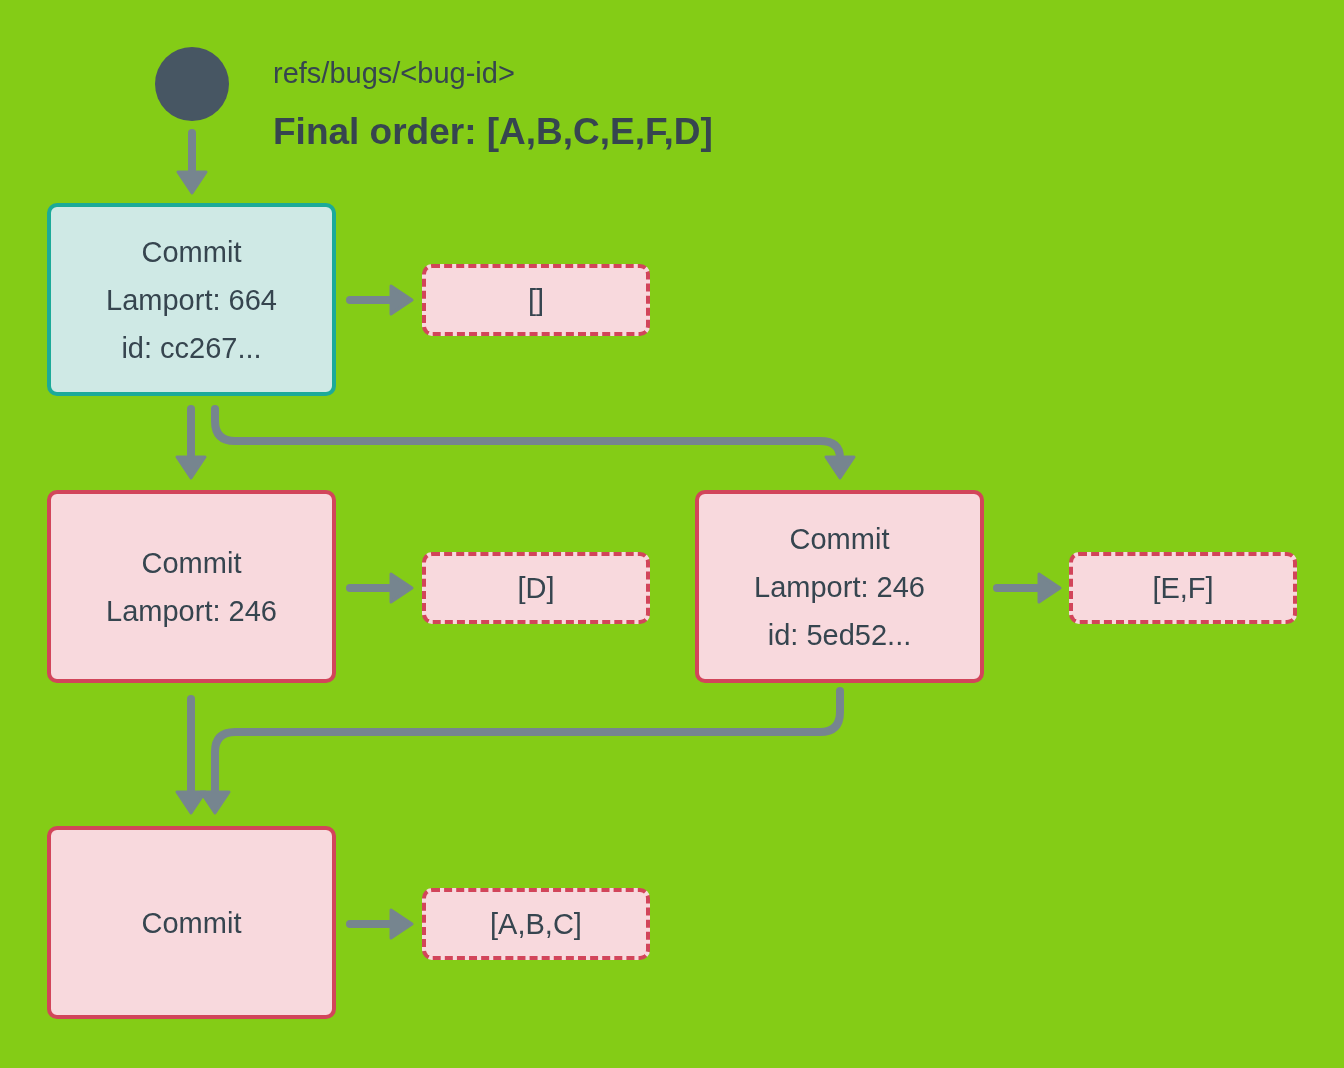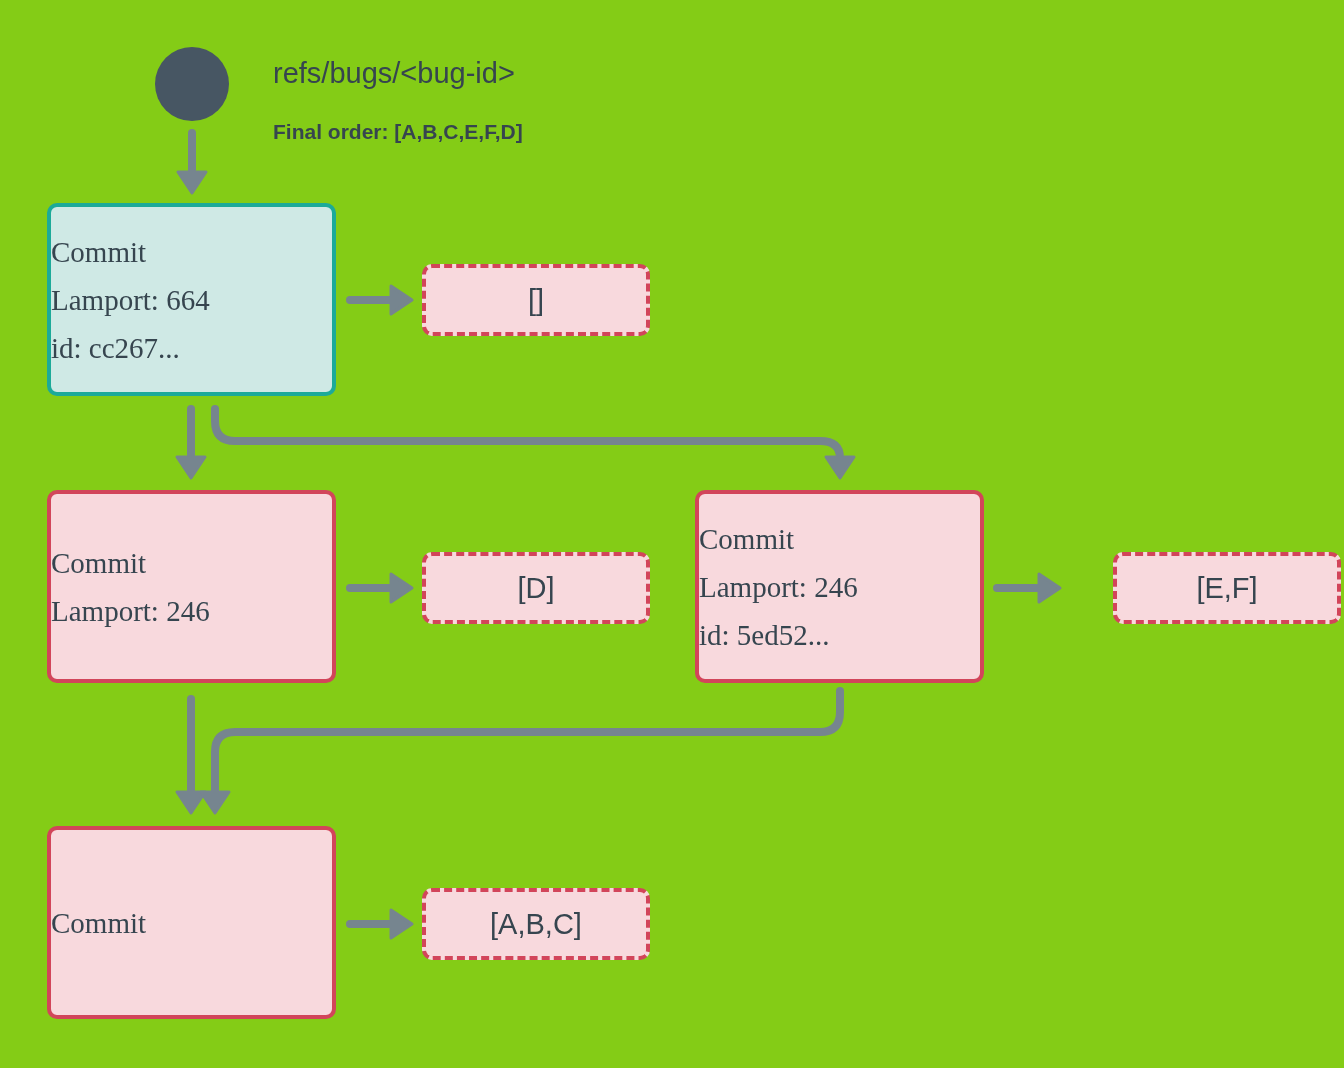--- a/index.html
+++ b/index.html
@@ -37,39 +37,38 @@
     left: 273px;
     top: 57px;
     font-size: 29px;
     line-height: 32px;
     white-space: nowrap;
   }
   .final-order-label {
     position: absolute;
     left: 273px;
     top: 116px;
-    font-size: 21px;
+    font-size: 37px;
     line-height: 32px;
     font-weight: bold;
     white-space: nowrap;
   }
   .commit-node {
     position: absolute;
     box-sizing: border-box;
     width: 289px;
     height: 193px;
     border-radius: 10px;
     display: flex;
     flex-direction: column;
     justify-content: center;
-    align-items: flex-start;
+    align-items: center;
     text-align: center;
     font-size: 29px;
     line-height: 48px;
-    font-family: Liberation Serif, serif;
   }
   .commit-node.teal {
     background: #cfe9e5;
     border: 4px solid #1caa99;
   }
   .commit-node.pink {
     background: #f8d9dd;
     border: 4px solid #d2455a;
   }
   .ops-box {
@@ -85,21 +84,21 @@
     align-items: center;
     font-size: 29px;
   }
   
   #node-root  { left: 47px;  top: 203px; }
   #node-left  { left: 47px;  top: 490px; }
   #node-right { left: 695px; top: 490px; }
   #node-merge { left: 47px;  top: 826px; }
   #ops-root   { left: 422px;  top: 264px; }
   #ops-left   { left: 422px;  top: 552px; }
-  #ops-right  { left: 1069px; top: 552px; margin-left: 44px; }
+  #ops-right  { left: 1069px; top: 552px; }
   #ops-merge  { left: 422px;  top: 888px; text-align: center; }
 </style>
 </head>
 <body>
 
 <div class="canvas">
 
   <svg class="arrows-layer" width="1344" height="1068" viewBox="0 0 1344 1068">
     <g stroke="#76858f" stroke-width="8" fill="none" stroke-linecap="round">
       <path d="M192,133 V171"></path>

